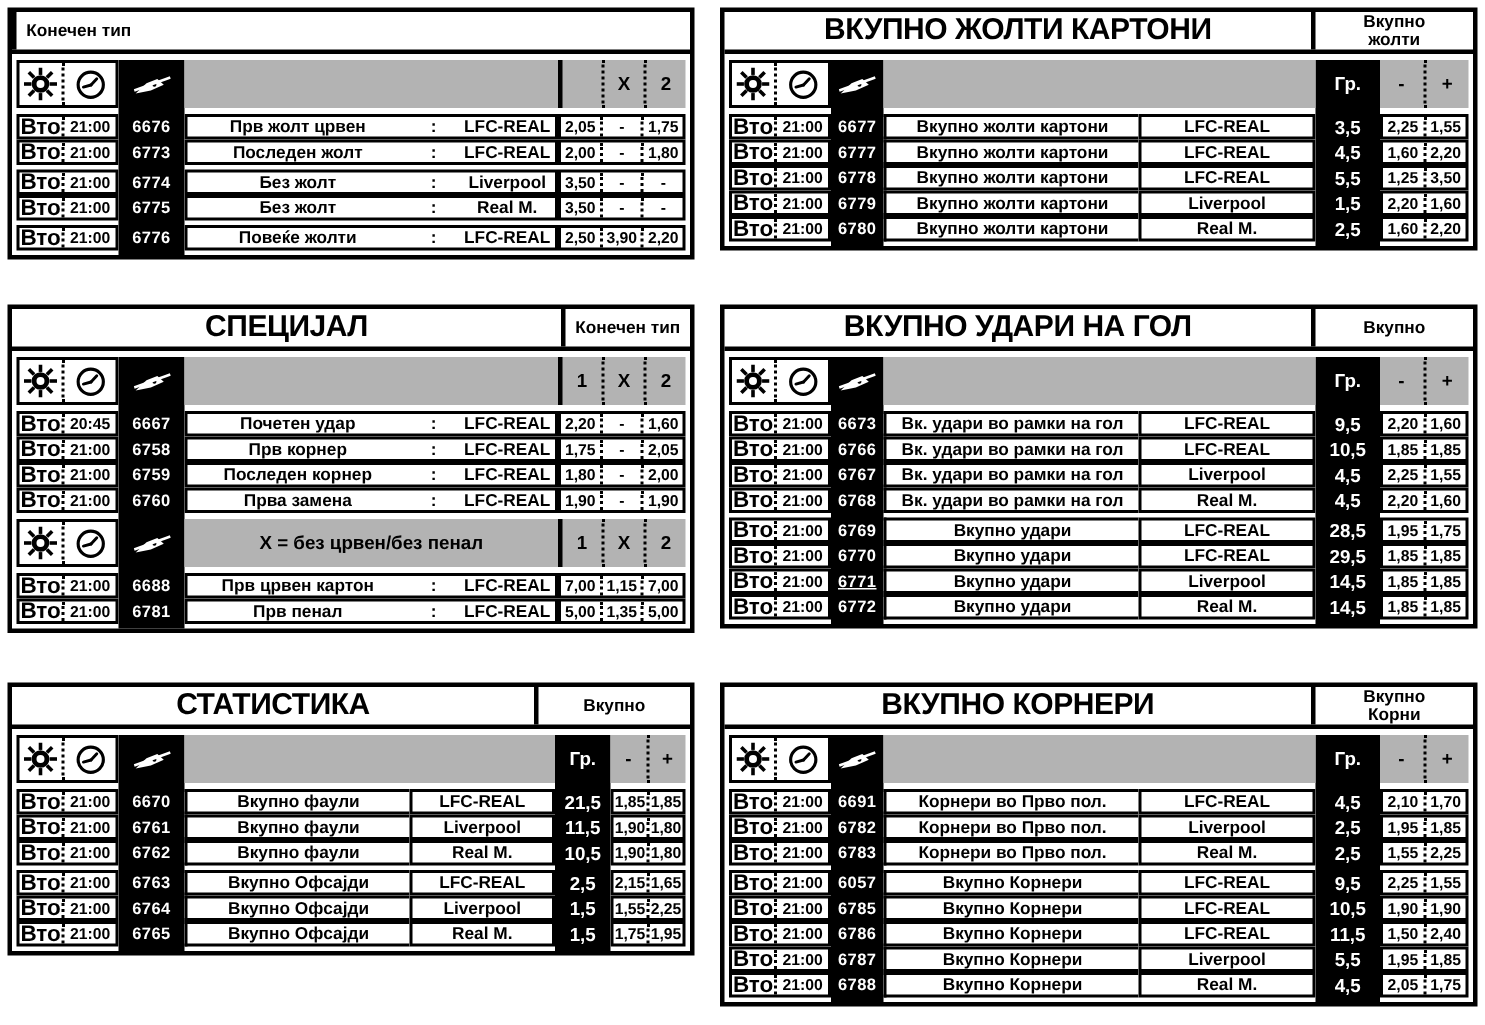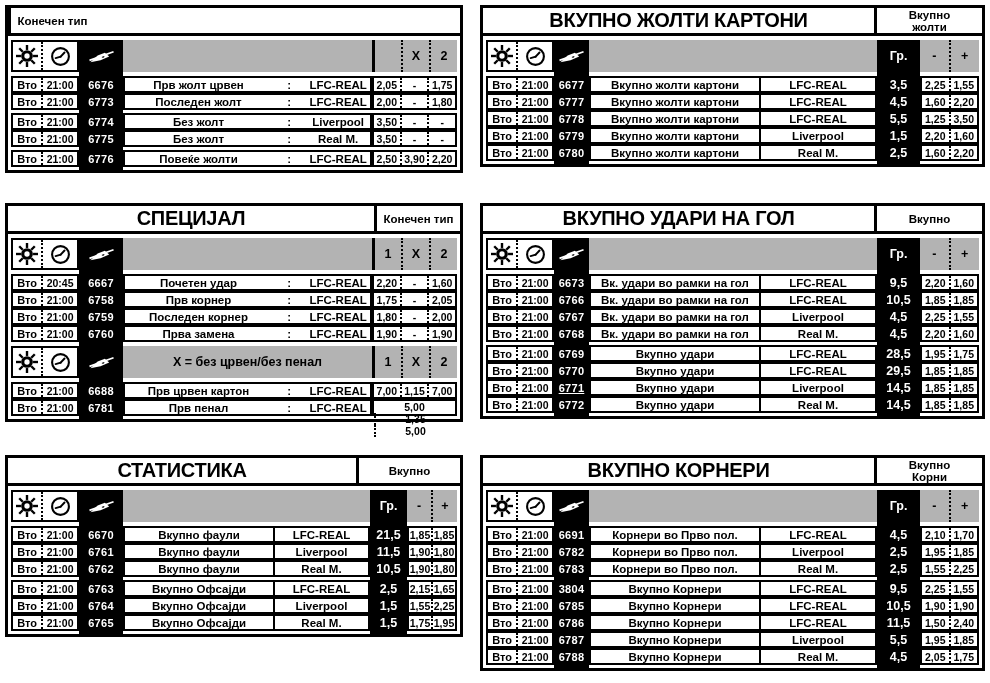--- a/index.html
+++ b/index.html
@@ -29,21 +29,21 @@
   .penspace { display: flex; align-items: center; justify-content: center; }
   .band { flex: 1; background: var(--gray); display: flex; align-items: center;
           justify-content: center; font-size: 12.5px; }
   .ohead { background: var(--gray); display: flex; }
   .ohead.matchh { border-left: 3px solid #000; }
   .ocol { flex: 1; display: flex; align-items: center; justify-content: center; font-size: 12.5px; }
   .ocol + .ocol { border-left: 2px dotted #000; }
   .grhead { display: flex; align-items: center; justify-content: center; color: #fff; font-size: 12.5px; }
   .row { display: flex; height: 17px; position: relative; }
   .dt { border: 2px solid #000; background: #fff; display: flex; }
-  .dday { width: 44%; display: flex; align-items: center; justify-content: center; font-size: 11px; }
+  .dday { width: 44%; display: flex; align-items: center; justify-content: center; font-size: 15px; }
   .dtime { width: 56%; border-left: 2px dotted #000; display: flex; align-items: center;
            justify-content: center; font-size: 10.5px; }
   .code { display: flex; align-items: center; justify-content: center; color: #fff;
           font-size: 11px; letter-spacing: 0.3px; text-align: center; }
   .bet { flex: 1; border: 2px solid #000; background: #fff; display: flex; font-size: 11.5px; }
   .bname { width: 60%; display: flex; align-items: center; justify-content: center; }
   .bcolon { width: 14%; display: flex; align-items: center; justify-content: center; }
   .bteam { width: 26%; display: flex; align-items: center; justify-content: center; }
   .nbox { border: 2px solid #000; border-right: none; background: #fff; display: flex;
           align-items: center; justify-content: center; font-size: 11.5px; }
@@ -498,21 +498,21 @@
           <div class="dt" style="width: 68px;">
             <div class="dday">Вто</div>
             <div class="dtime">21:00</div>
           </div>
           <div class="code" style="width: 44px;">6781</div>
           <div class="bet">
             <div class="bname">Прв пенал</div>
             <div class="bcolon">:</div>
             <div class="bteam">LFC-REAL</div>
           </div>
-          <div class="obox" style="width: 85px; flex-direction: column;">
+          <div class="obox" style="width: 85px;">
             <div class="oval">5,00</div>
             <div class="oval">1,35</div>
             <div class="oval">5,00</div>
           </div>
         </div>
       </div>
     </div>
     <div class="panel" style="left: 480px; top: 203px; width: 505px;">
       <div class="tbar">
         <div class="ptitle">ВКУПНО УДАРИ НА ГОЛ</div>
@@ -907,21 +907,21 @@
             <div class="oval">1,55</div>
             <div class="oval">2,25</div>
           </div>
         </div>
         <div class="ggap"></div>
         <div class="row">
           <div class="dt" style="width: 68px;">
             <div class="dday">Вто</div>
             <div class="dtime">21:00</div>
           </div>
-          <div class="code" style="width: 35px;">3804</div>
+          <div class="code" style="width: 35px;">6057</div>
           <div class="nbox" style="width: 170px;">Вкупно Корнери</div>
           <div class="tmbox">LFC-REAL</div>
           <div class="line" style="width: 43px;">9,5</div>
           <div class="obox" style="width: 59px;">
             <div class="oval">2,25</div>
             <div class="oval">1,55</div>
           </div>
         </div>
         <div class="row">
           <div class="dt" style="width: 68px;">

